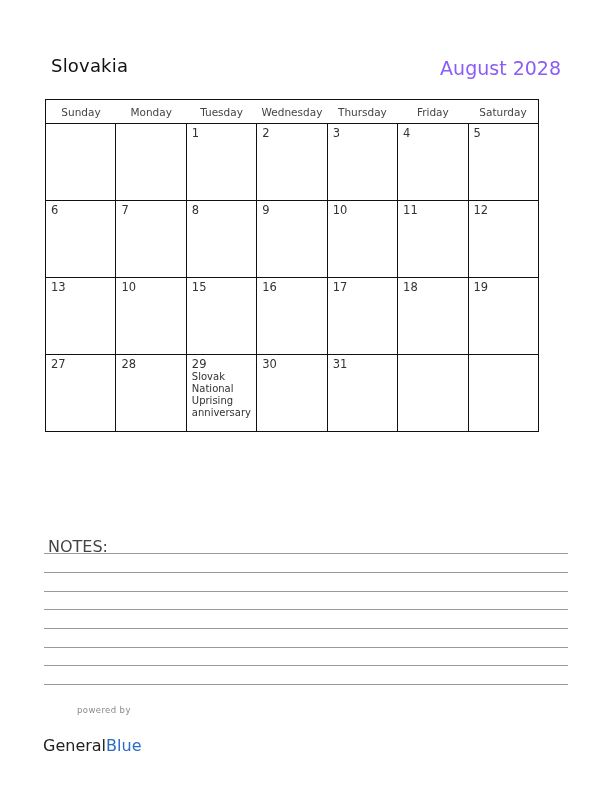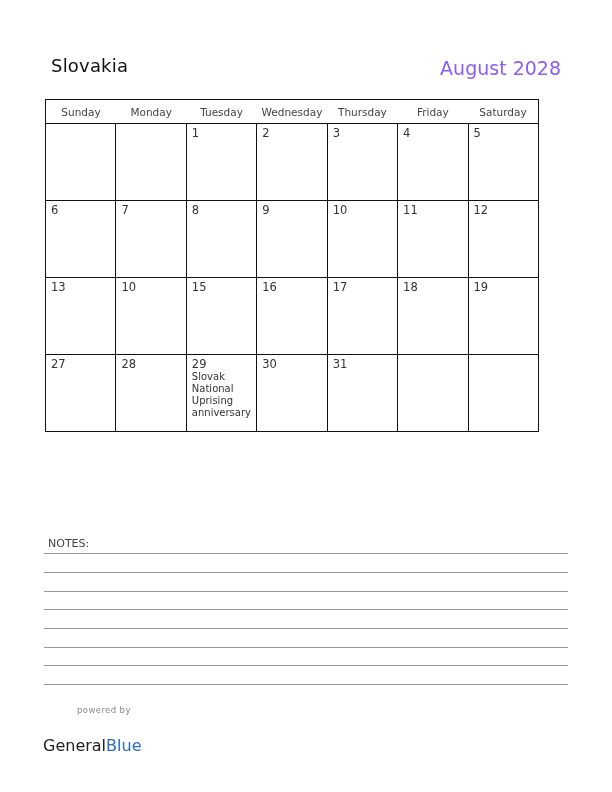--- a/index.html
+++ b/index.html
@@ -6,21 +6,21 @@
   body { width:612px; height:792px; position:relative; overflow:hidden; font-family:"DejaVu Sans", sans-serif; color:#222; }
   .country { position:absolute; left:51px; top:55px; font-size:18px; color:#111; letter-spacing:0.2px; }
   .month { position:absolute; right:51px; top:57px; font-size:19px; color:#8b5cf6; }
   table.cal { position:absolute; left:45px; top:99px; width:494px; border-collapse:collapse; table-layout:fixed; }
   table.cal th { height:23px; font-weight:normal; font-size:10.5px; color:#444; border-top:1.5px solid #111; border-bottom:1.5px solid #111; padding:0; text-align:center; vertical-align:middle; }
   table.cal th:first-child { border-left:1.5px solid #111; }
   table.cal th:last-child { border-right:1.5px solid #111; }
   table.cal td { height:77px; border:1.5px solid #111; vertical-align:top; padding:2px 5px; box-sizing:border-box; }
   .daynum { font-size:11.5px; color:#333; display:block; line-height:14px; }
   .holiday { font-size:10px; color:#333; line-height:12px; display:block; }
-  .notes-label { position:absolute; left:48px; top:537px; font-size:11px; color:#444; }
+  .notes-label { position:absolute; left:48px; top:537px; font-size:16px; color:#444; }
   .note-line { position:absolute; left:44px; width:524px; height:0; border-top:1.2px solid #999; }
   .powered { position:absolute; left:49px; top:705px; font-size:8.5px; color:#888; letter-spacing:0.4px;padding-left:28px; }
   .brand { position:absolute; left:43px; top:736px; font-size:16px; color:#222; }
   .brand .blue { color:#2b6cc4; }
 </style>
 </head>
 <body>
 
 <div class="country">Slovakia</div>
 <div class="month">August 2028</div>

